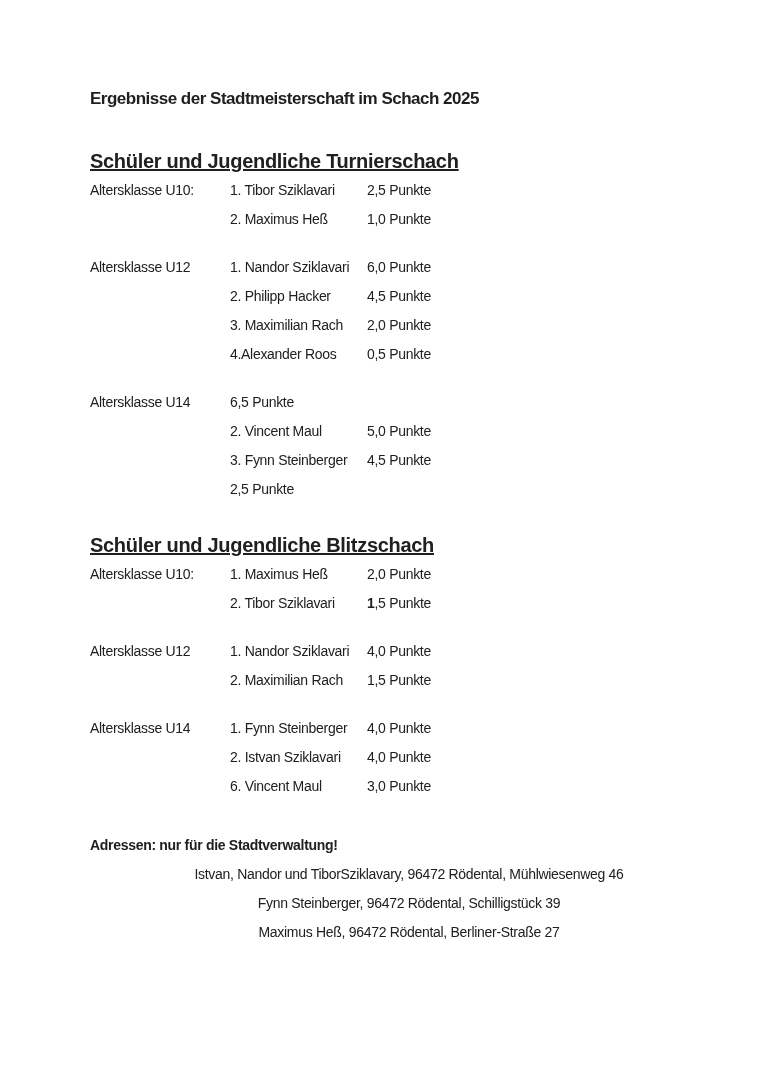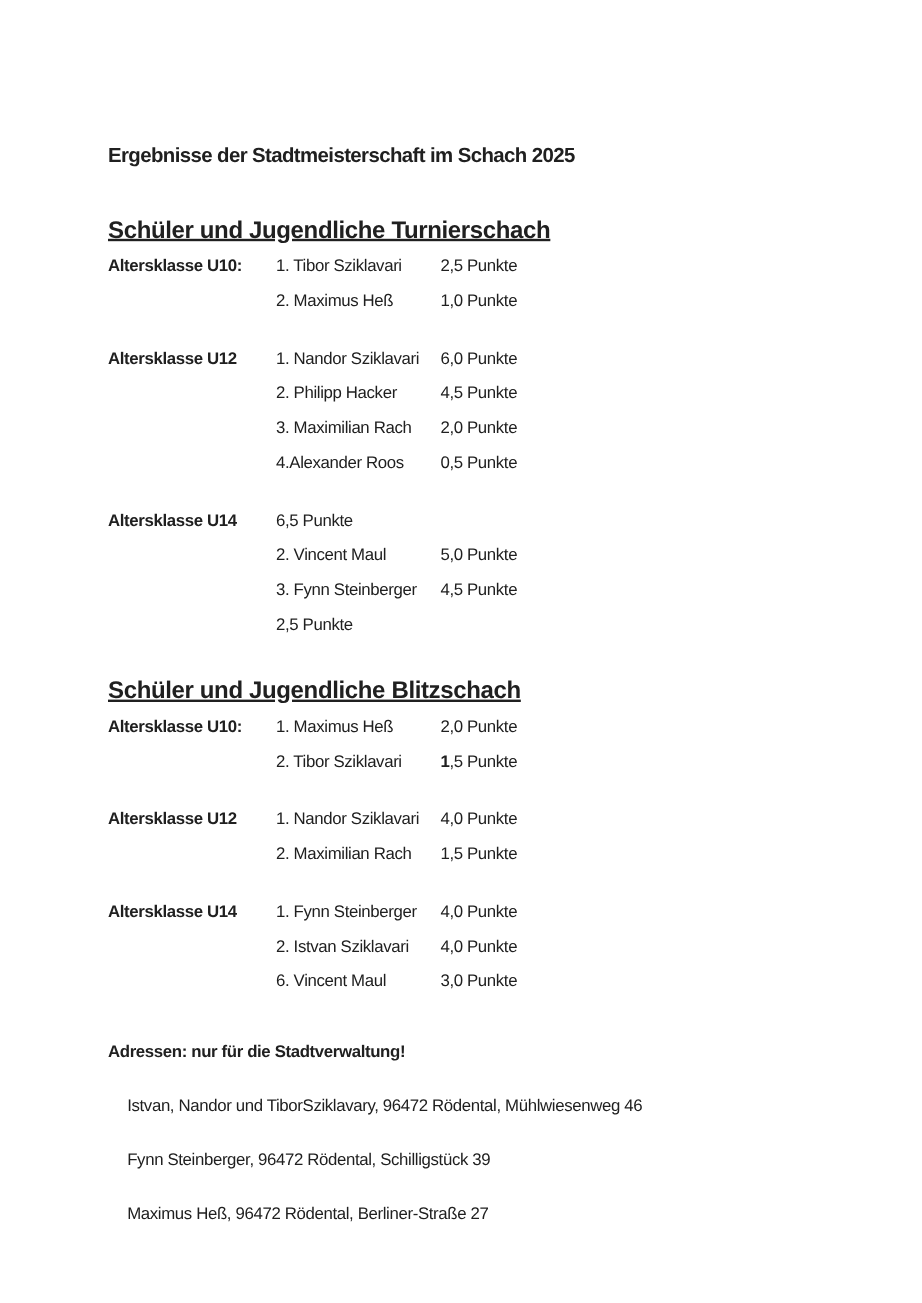--- a/index.html
+++ b/index.html
@@ -7,21 +7,21 @@
     position: relative;
     width: 768px;
     height: 1086px;
     box-sizing: border-box;
     background: #ffffff;
     color: #202020;
     font-family: "Liberation Sans", sans-serif;
     font-size: 14px;
     letter-spacing: -0.3px;
     line-height: 29px;
-    padding: 118px 40px 0 90px;
+    padding: 87px 40px 0 90px;
     overflow: hidden;
   }
   .doc-title {
     font-size: 17px;
     font-weight: bold;
     letter-spacing: -0.5px;
     line-height: 24px;
     margin: 0;
   }
   .section { margin-top: 36px; }
@@ -32,24 +32,24 @@
     margin: 0;
     font-size: 20px;
   }
   .group + .group { margin-top: 19px; }
   .row {
     display: grid;
     grid-template-columns: 140px 137px auto;
     align-items: baseline;
   }
   .row span { white-space: nowrap; }
-  .cell-label { font-weight: bold; }
+  .cell-label { font-weight: normal; }
   .addr-block { margin-top: 30px; }
   .addr-heading { font-weight: bold; margin: 0; }
-  .addr-line { margin: 16px; }
+  .addr-line { margin: 0; text-align: center; }
   b.pts-bold { font-weight: bold; }
 </style>
 </head>
 <body>
 
 <div class="page">
 
   <h1 class="doc-title">Ergebnisse der Stadtmeisterschaft im Schach 2025</h1>
 
   <div class="section">

